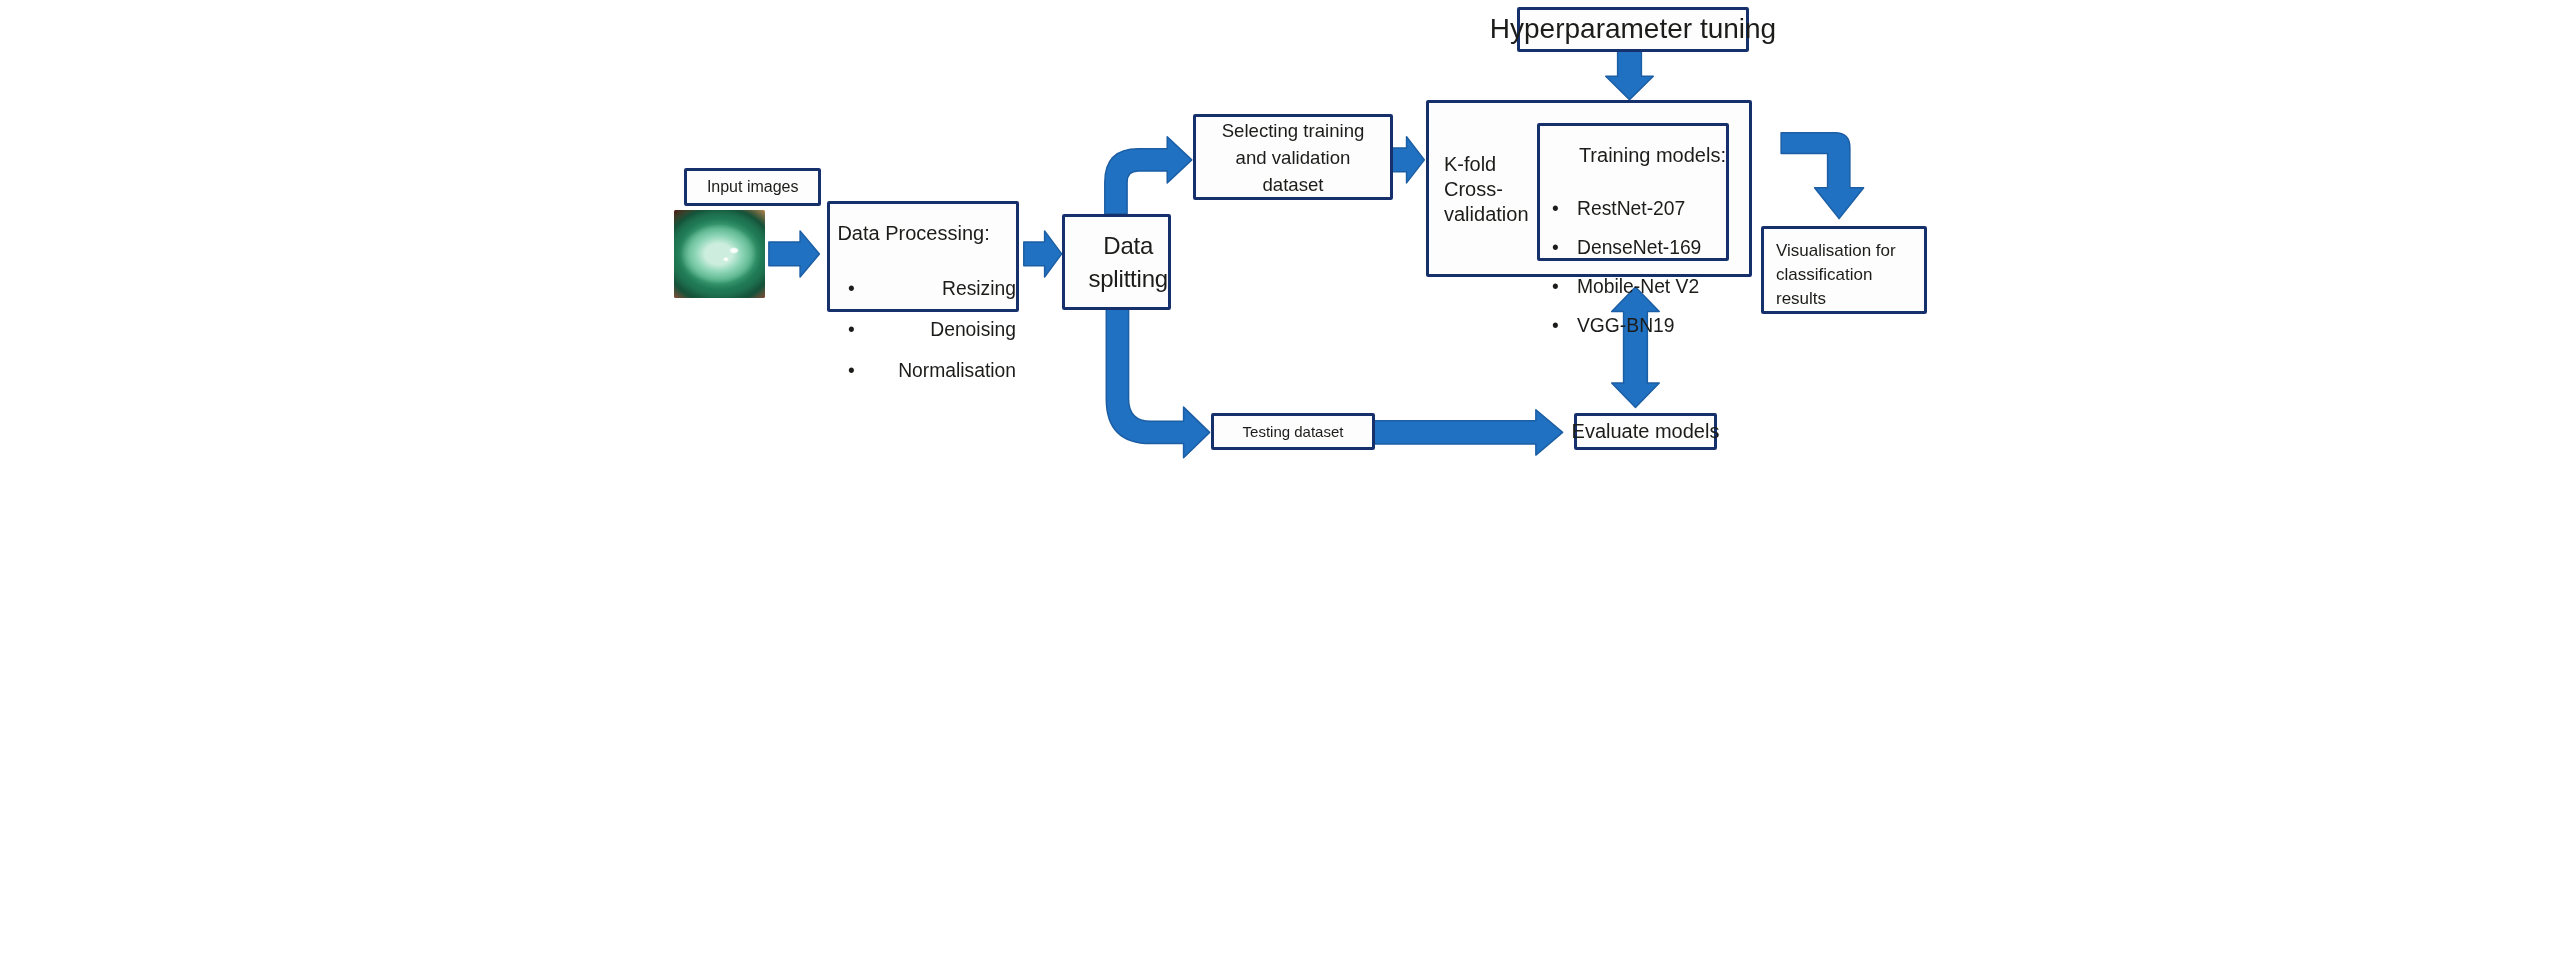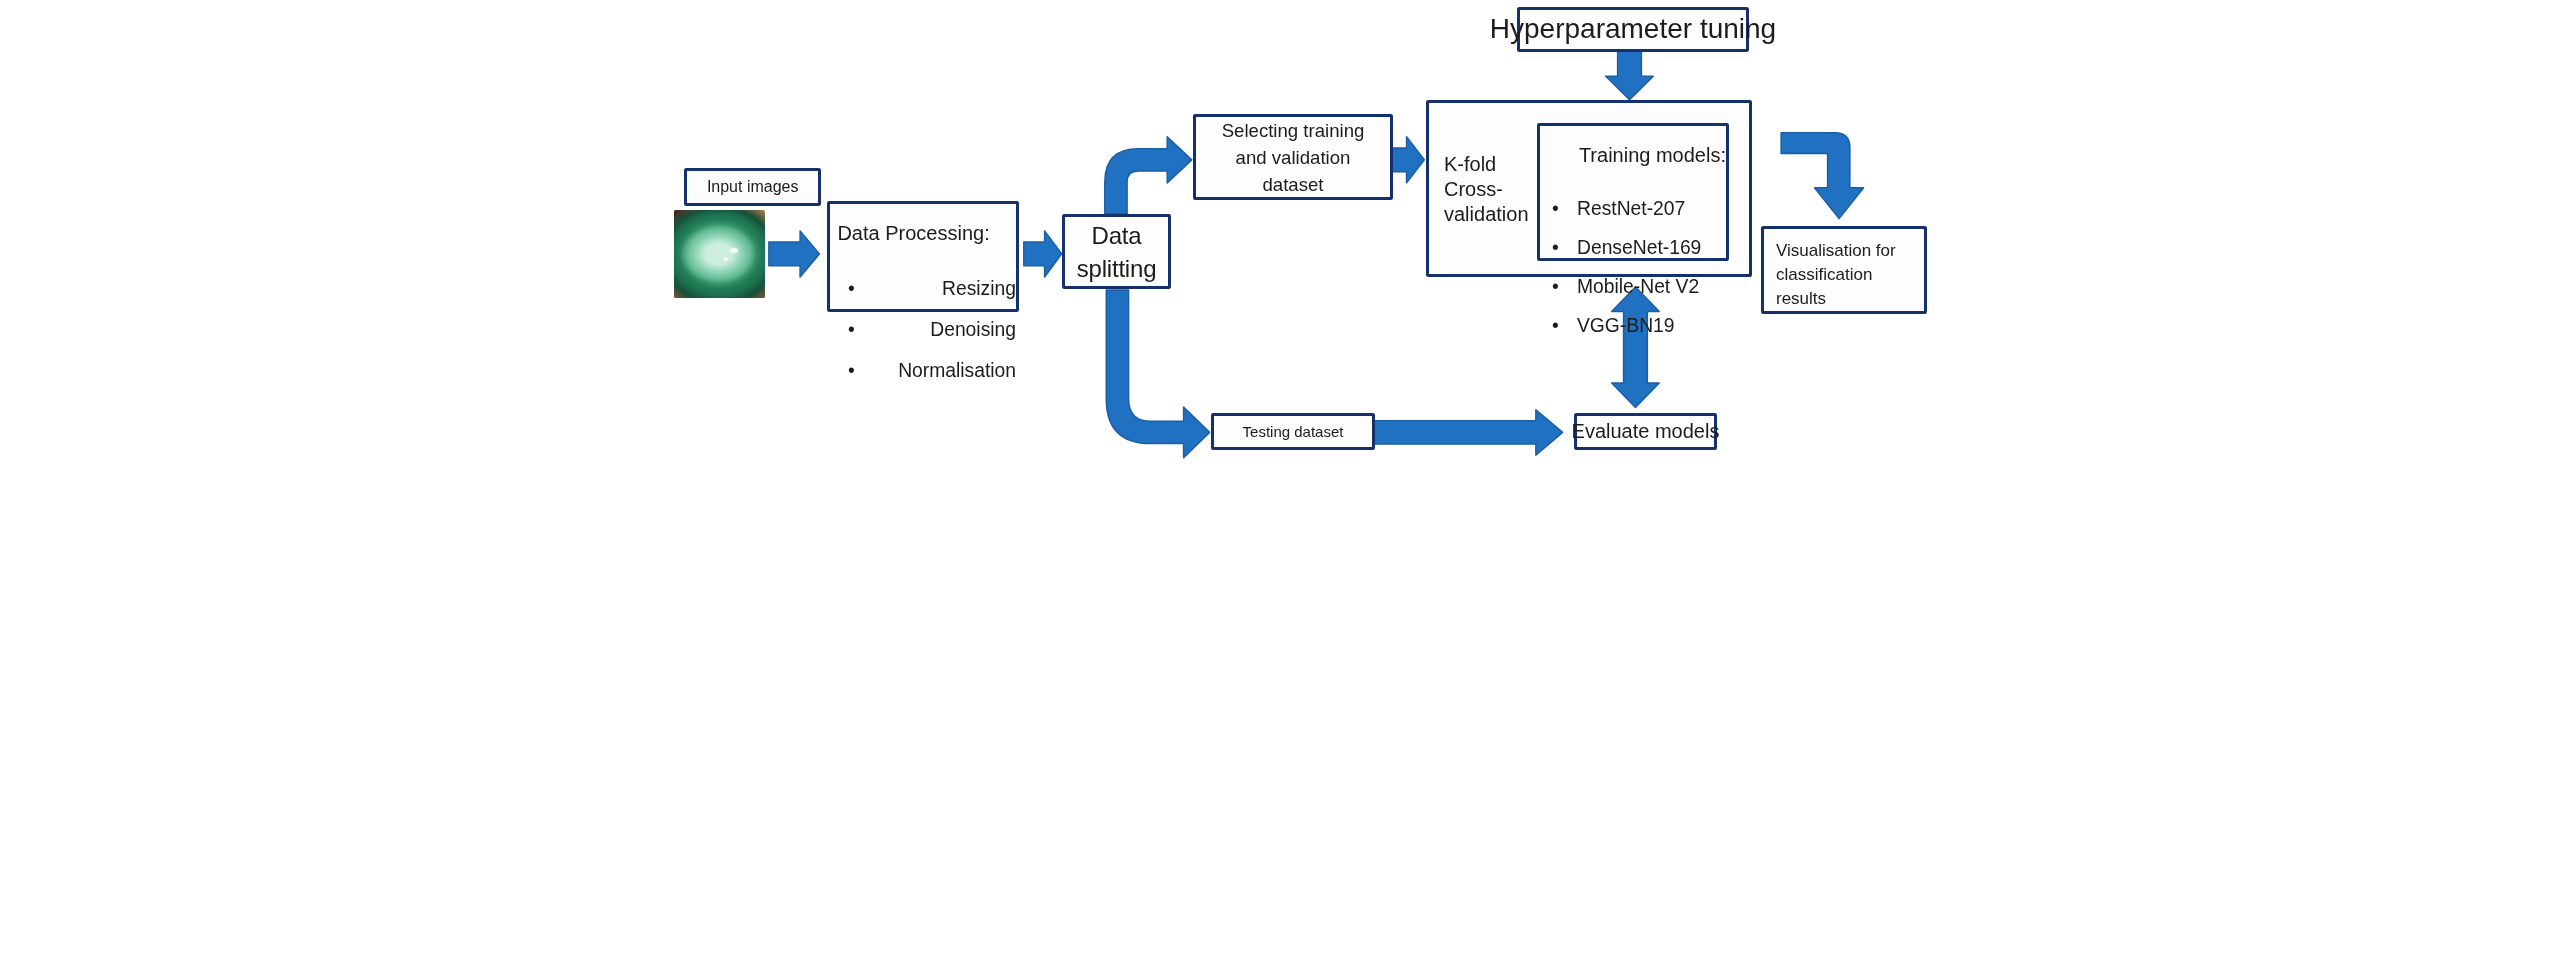--- a/index.html
+++ b/index.html
@@ -20,21 +20,21 @@
     display:flex;align-items:center;justify-content:center;
     text-align:center;white-space:pre-line;
   }
   .box.left{align-items:flex-start;justify-content:flex-start;text-align:left;}
   #input-box{left:8.2px;top:168px;width:137px;height:38px;font-size:16px;margin-left:32px;}
   #processing-box{left:183px;top:201px;width:192px;height:111px;display:block;}
   .proc-heading{font-size:20px;line-height:27px;margin:1.5px 0 0 7.4px;text-align:left;white-space:nowrap;}
   ul.plist{list-style:none;margin:0;padding:0;text-align:right;}
   ul.plist li{position:relative;font-size:19.3px;line-height:27px;padding-left:42px;white-space:nowrap;}
   ul.plist li::before{content:"\2022";position:absolute;left:18px;}
-  #splitting-box{left:418px;top:214px;width:109px;height:75px;font-size:24px;line-height:33px;letter-spacing:-0.2px;}
+  #splitting-box{left:418px;top:214px;width:109px;height:96px;font-size:24px;line-height:33px;letter-spacing:-0.2px;justify-content:flex-end;}
   #selecting-box{left:549px;top:114px;width:200px;height:86px;font-size:18.6px;line-height:27px;text-align:center;}
   #hyper-box{left:873px;top:6.7px;width:232px;height:45px;font-size:28px;white-space:nowrap;}
   #kfold-box{left:782px;top:100px;width:326px;height:177px;display:block;position:absolute;}
   .kfold-label{position:absolute;left:15px;top:49px;font-size:20px;line-height:25px;text-align:left;white-space:pre-line;}
   #training-box{position:absolute;left:108px;top:20px;width:192px;height:138px;display:block;}
   .train-heading{font-size:20px;line-height:25px;margin:3px 0 0 6px;text-align:right;white-space:nowrap;}
   ul.tlist{list-style:none;margin:0;padding:0;text-align:left;}
   ul.tlist li{position:relative;font-size:19.3px;line-height:25px;padding-left:37px;white-space:nowrap;}
   ul.tlist li::before{content:"\2022";position:absolute;left:12px;}
   #testing-box{left:567px;top:413px;width:164px;height:37px;font-size:15px;white-space:nowrap;}

